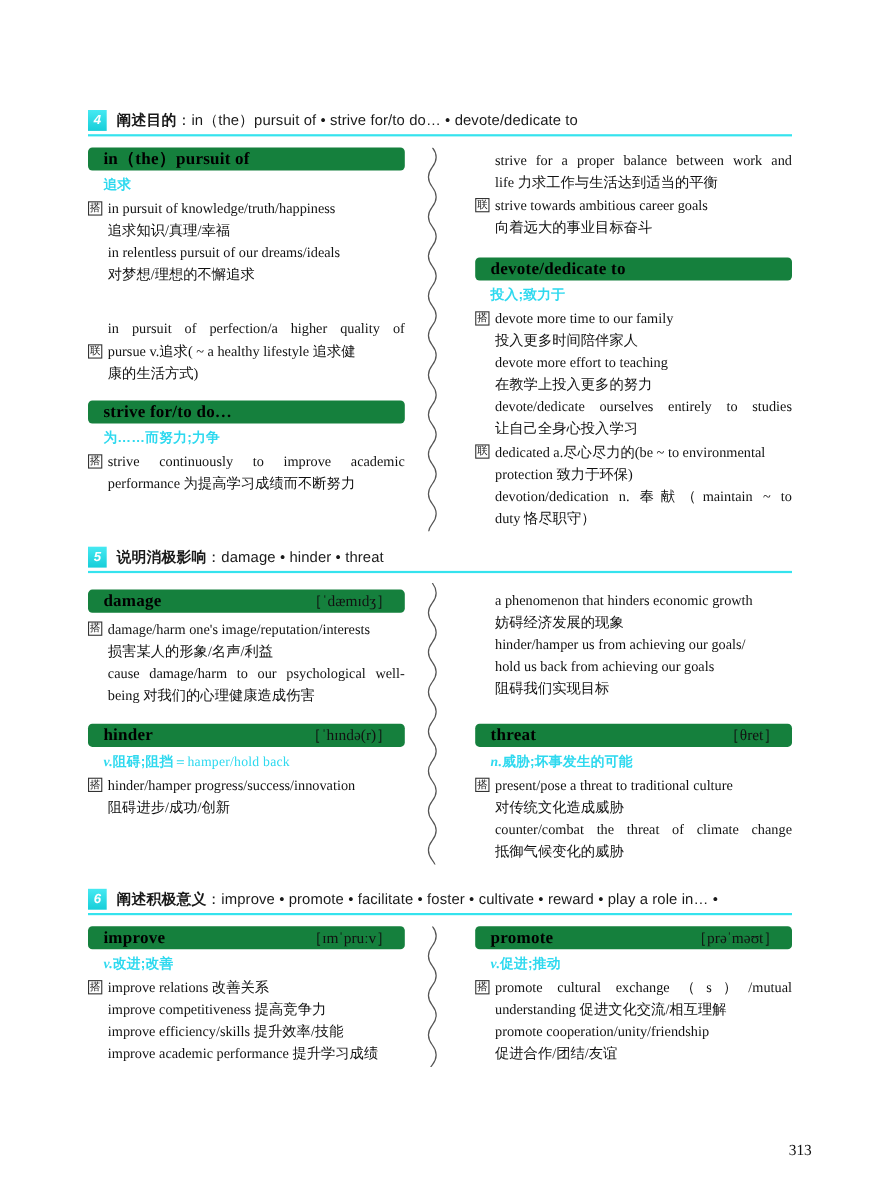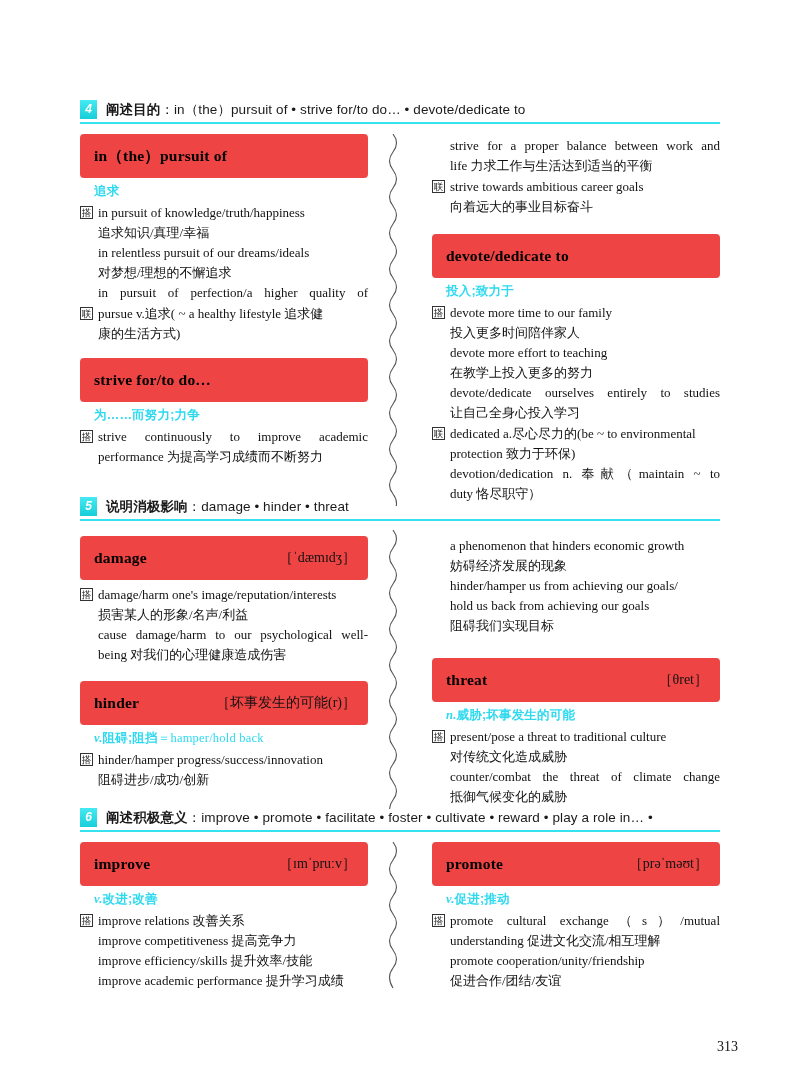--- a/index.html
+++ b/index.html
@@ -72,23 +72,23 @@
     left: 306px;
     width: 14px;
     height: 100%;
     overflow: hidden;
   }
   .divider svg { display:block; }
 
   
   .entry { margin-bottom: 2px; }
   .entry-head {
-    background: #ef4444;
+    background: #15803d;
     border-radius: 4px;
-    height: 44px;
+    height: 21px;
     display: flex;
     align-items: center;
     padding: 0 12px 0 14px;
     margin-bottom: 5px;
   }
   .entry-word {
     font-family: "Liberation Serif", serif;
     font-weight: bold;
     font-size: 15.5px;
     color: #000;
@@ -135,21 +135,21 @@
   }
   .marker.blank { border: none; background: transparent; }
   .lines { flex: 1 1 auto; }
   .ln {
     font-family: "Liberation Serif", serif;
     font-size: 13px;
     line-height: 20px;
     color: #111;
     text-align: justify;
   }
-  .ln.j { text-align-last: left; }
+  .ln.j { text-align-last: left; margin-top: 29px; }
 
   
   .pageno {
     position: absolute;
     right: 62px;
     bottom: 22px;
     font-family: "Liberation Serif", serif;
     font-size: 14px;
     color: #111;
   }
@@ -304,21 +304,21 @@
               <div class="ln">损害某人的形象/名声/利益</div>
               <div class="ln" style="text-align:justify;text-align-last:justify;">cause damage/harm to our psychological well-</div>
               <div class="ln">being 对我们的心理健康造成伤害</div>
             </div>
           </div>
         </div>
 
         <div class="entry" style="margin-top:16px;">
           <div class="entry-head">
             <div class="entry-word">hinder</div>
-            <div class="entry-phon">［坏事发生的可能(r)］</div>
+            <div class="entry-phon">［ˈhɪndə(r)］</div>
           </div>
           <div class="entry-def">
             <span class="pos">v.</span><span>阻碍;阻挡</span><span class="syn">＝hamper/hold back</span>
           </div>
           <div class="block">
             <div class="marker">搭</div>
             <div class="lines">
               <div class="ln">hinder/hamper progress/success/innovation</div>
               <div class="ln">阻碍进步/成功/创新</div>
             </div>

